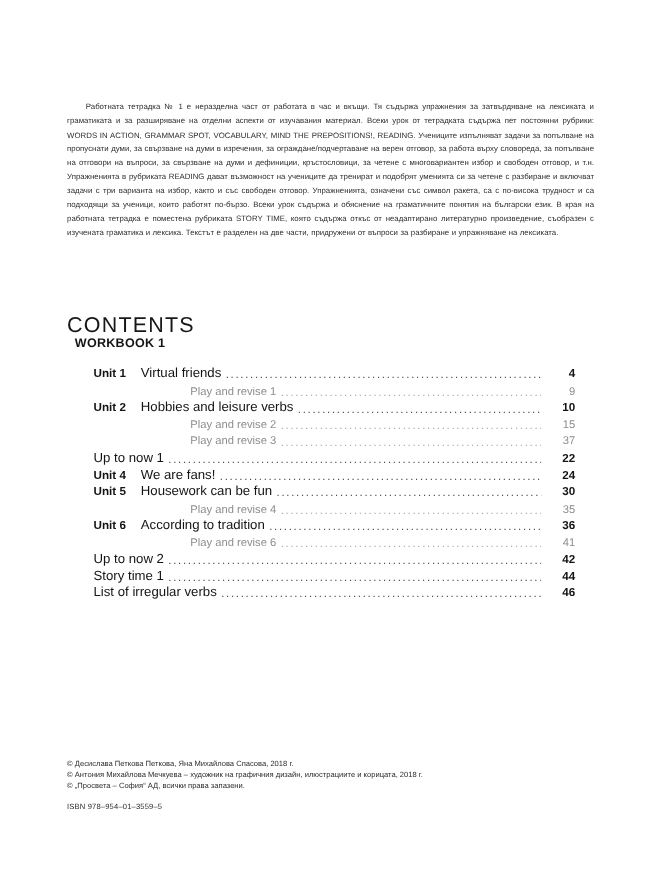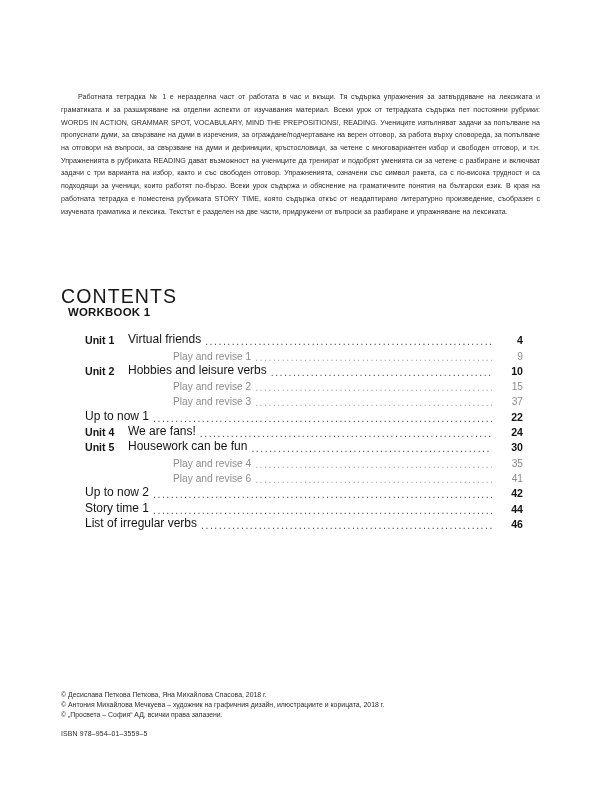--- a/index.html
+++ b/index.html
@@ -201,20 +201,26 @@
         <span class="toc-unit">Unit 5</span>
         <span class="toc-label">Housework can be fun</span>
         <span class="leader"></span>
         <span class="toc-page">30</span>
       </div>
       <div class="toc-row sub">
         <span class="toc-label">Play and revise 4</span>
         <span class="leader"></span>
         <span class="toc-page">35</span>
       </div>
+      <div class="toc-row">
+        <span class="toc-unit">Unit 6</span>
+        <span class="toc-label">According to tradition</span>
+        <span class="leader"></span>
+        <span class="toc-page">36</span>
+      </div>
       <div class="toc-row sub">
         <span class="toc-label">Play and revise 6</span>
         <span class="leader"></span>
         <span class="toc-page">41</span>
       </div>
       <div class="toc-row wide">
         <span class="toc-label">Up to now 2</span>
         <span class="leader"></span>
         <span class="toc-page">42</span>
       </div>

